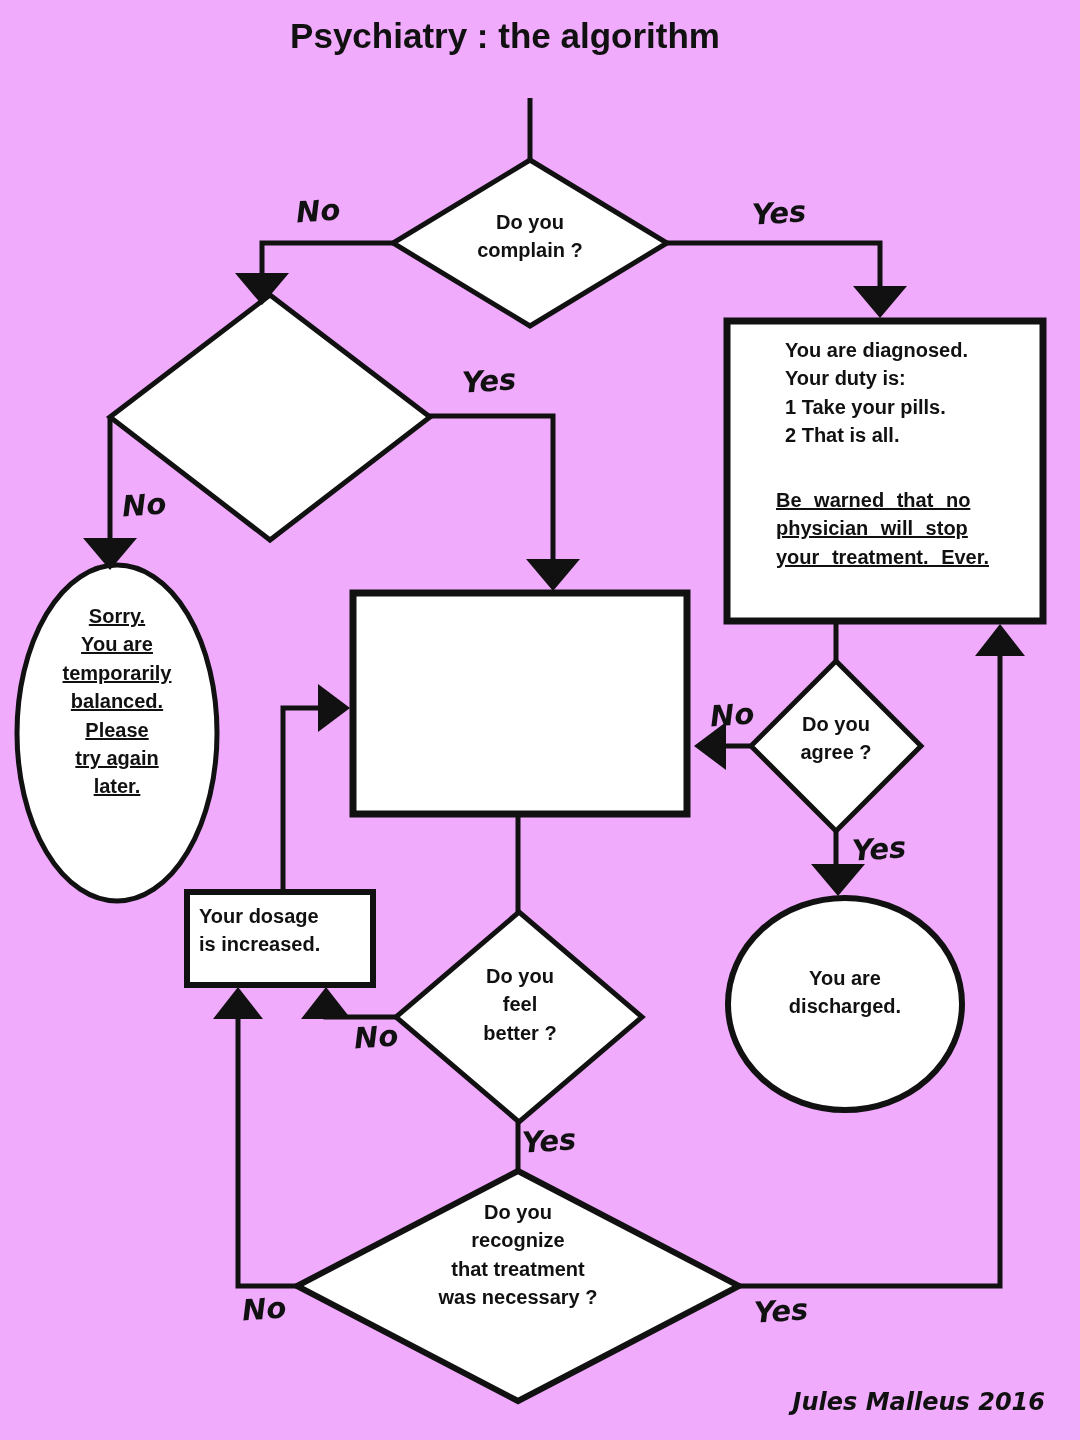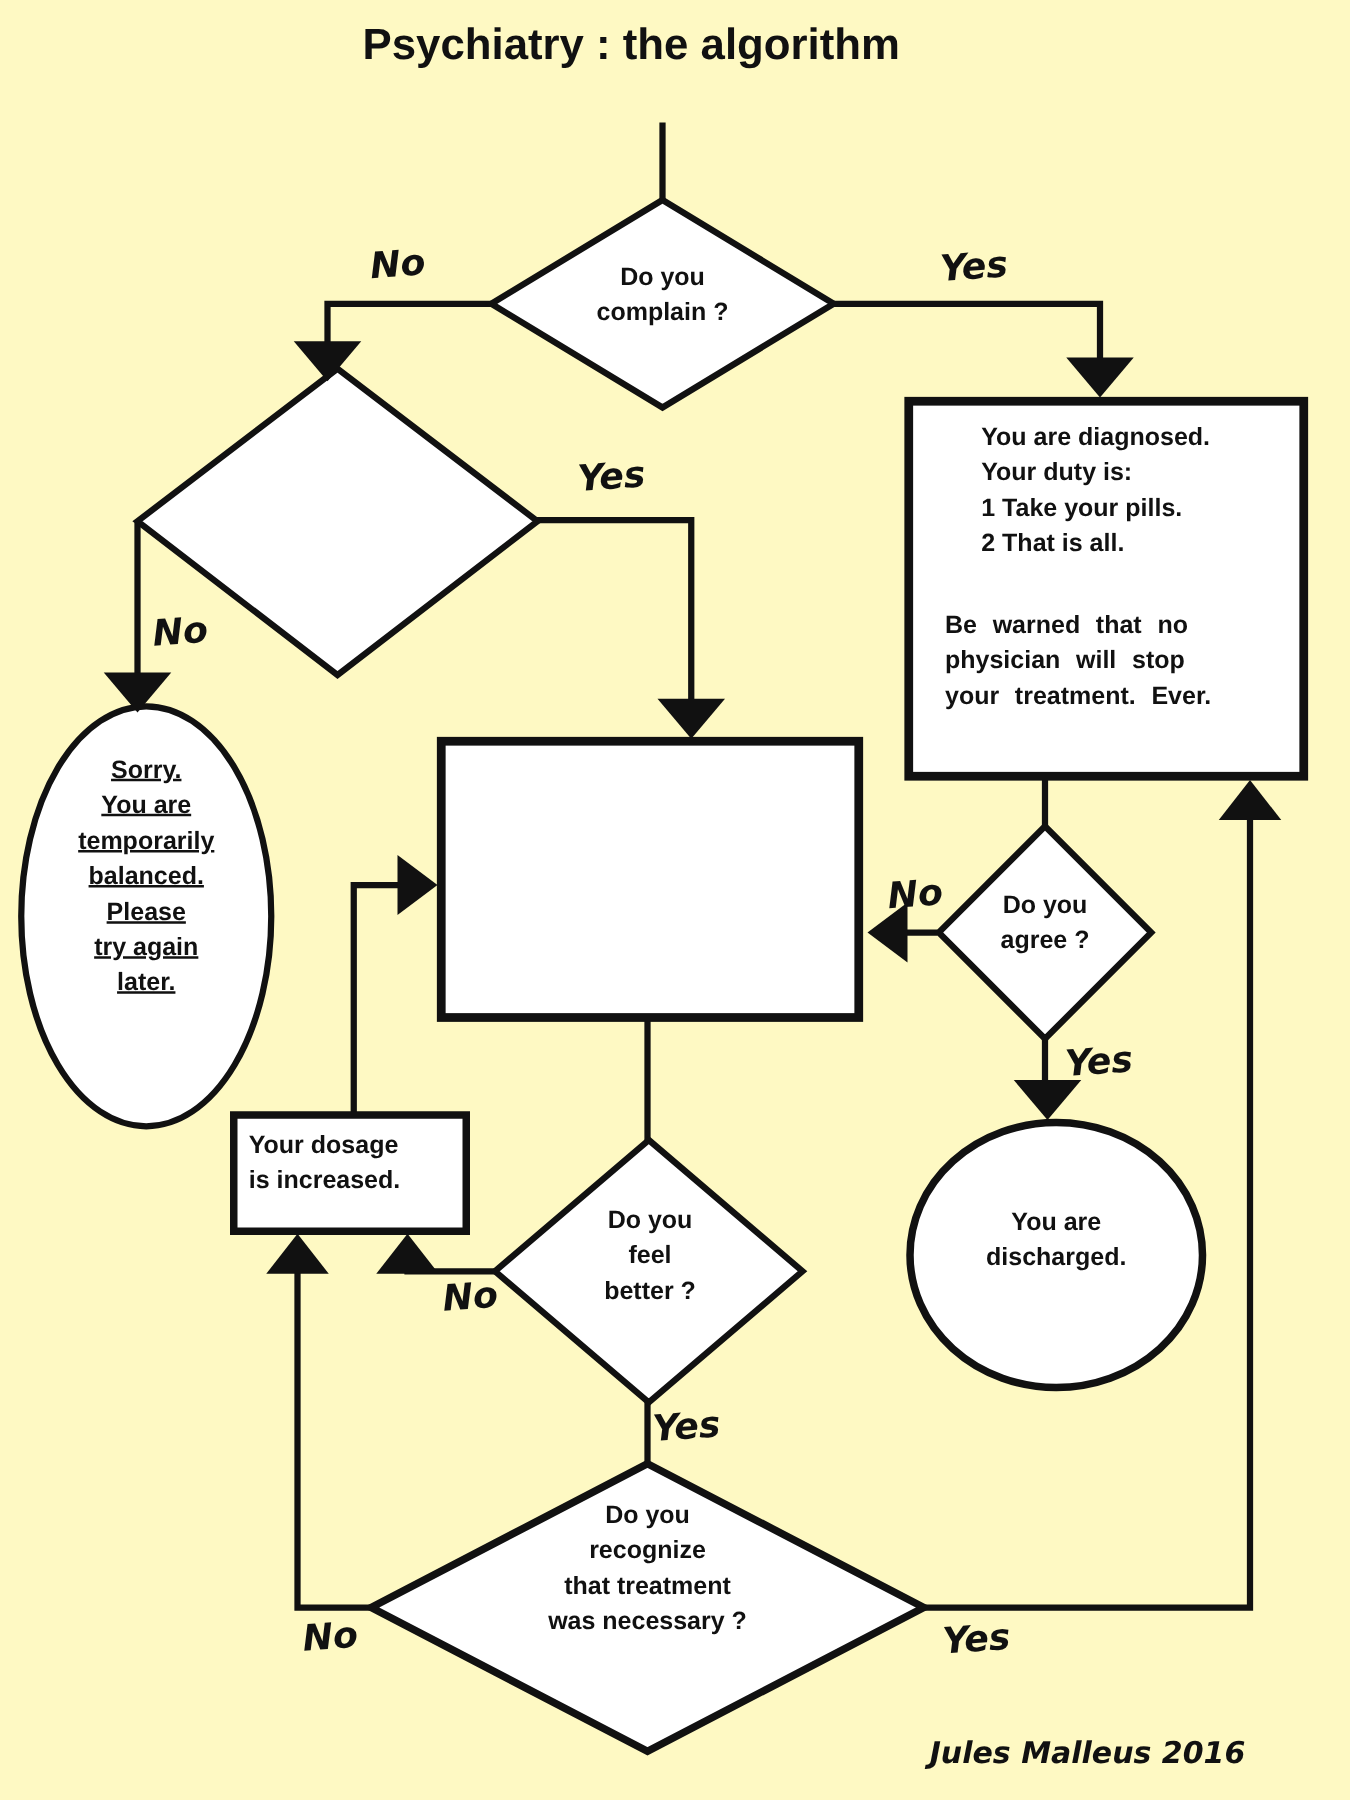--- a/index.html
+++ b/index.html
@@ -1,27 +1,27 @@
 <!DOCTYPE html>
 <html><head>
 <meta charset="utf-8">
 <style>
   html,body{margin:0;padding:0;background:#ffffff;}
-  #stage{position:relative;width:1080px;height:1440px;background:#fef9c3;overflow:hidden;
+  #stage{position:relative;width:1080px;height:1440px;background:#f0abfc;overflow:hidden;
          font-family:"Liberation Sans",sans-serif;color:#111;}
   #chart-svg{position:absolute;left:0;top:0;width:1080px;height:1440px;}
   .page-title{position:absolute;left:0;top:16px;width:1010px;text-align:center;
               font-size:35px;font-weight:bold;letter-spacing:0px;}
   .node-text{position:absolute;font-weight:bold;font-size:20px;line-height:1.42;
              white-space:pre-line;}
   .center{text-align:center;}
   .warn{word-spacing:7px;}
   .edge-label{position:absolute;font-family:"DejaVu Sans",sans-serif;font-style:italic;
               font-weight:600;font-size:29px;transform:rotate(-4deg);white-space:nowrap;}
-  .signature{position:absolute;left:695px;top:1388px;width:350px;text-align:center;
+  .signature{position:absolute;left:695px;top:1388px;width:350px;text-align:right;
              font-family:"DejaVu Sans",sans-serif;font-style:italic;font-weight:600;
              font-size:24px;}
   svg line,svg polyline{stroke:#111;stroke-width:5;fill:none;}
   svg polygon.shape,svg rect.shape,svg ellipse.shape{fill:#ffffff;stroke:#111;}
   svg polygon.arrow{fill:#111;stroke:none;}
 </style>
 </head>
 <body>
 
 <div id="stage">
@@ -77,21 +77,21 @@
 temporarily
 balanced.
 Please
 try again
 later.</div>
 
   <div class="node-text" style="left:744px;top:336px;width:292px;margin-left:41px;">You are diagnosed.
 Your duty is:
 1 Take your pills.
 2 That is all.</div>
-  <div class="node-text warn" style="left:756px;top:486px;width:296px;">Be warned that no
+  <div class="node-text warn" style="left:776px;top:486px;width:296px;text-decoration:underline;">Be warned that no
 physician will stop
 your treatment. Ever.</div>
 
 
   <div class="node-text center" style="left:766px;top:710px;width:140px;">Do you
 agree ?</div>
 
   <div class="node-text center" style="left:745px;top:964px;width:200px;">You are
 discharged.</div>
 

